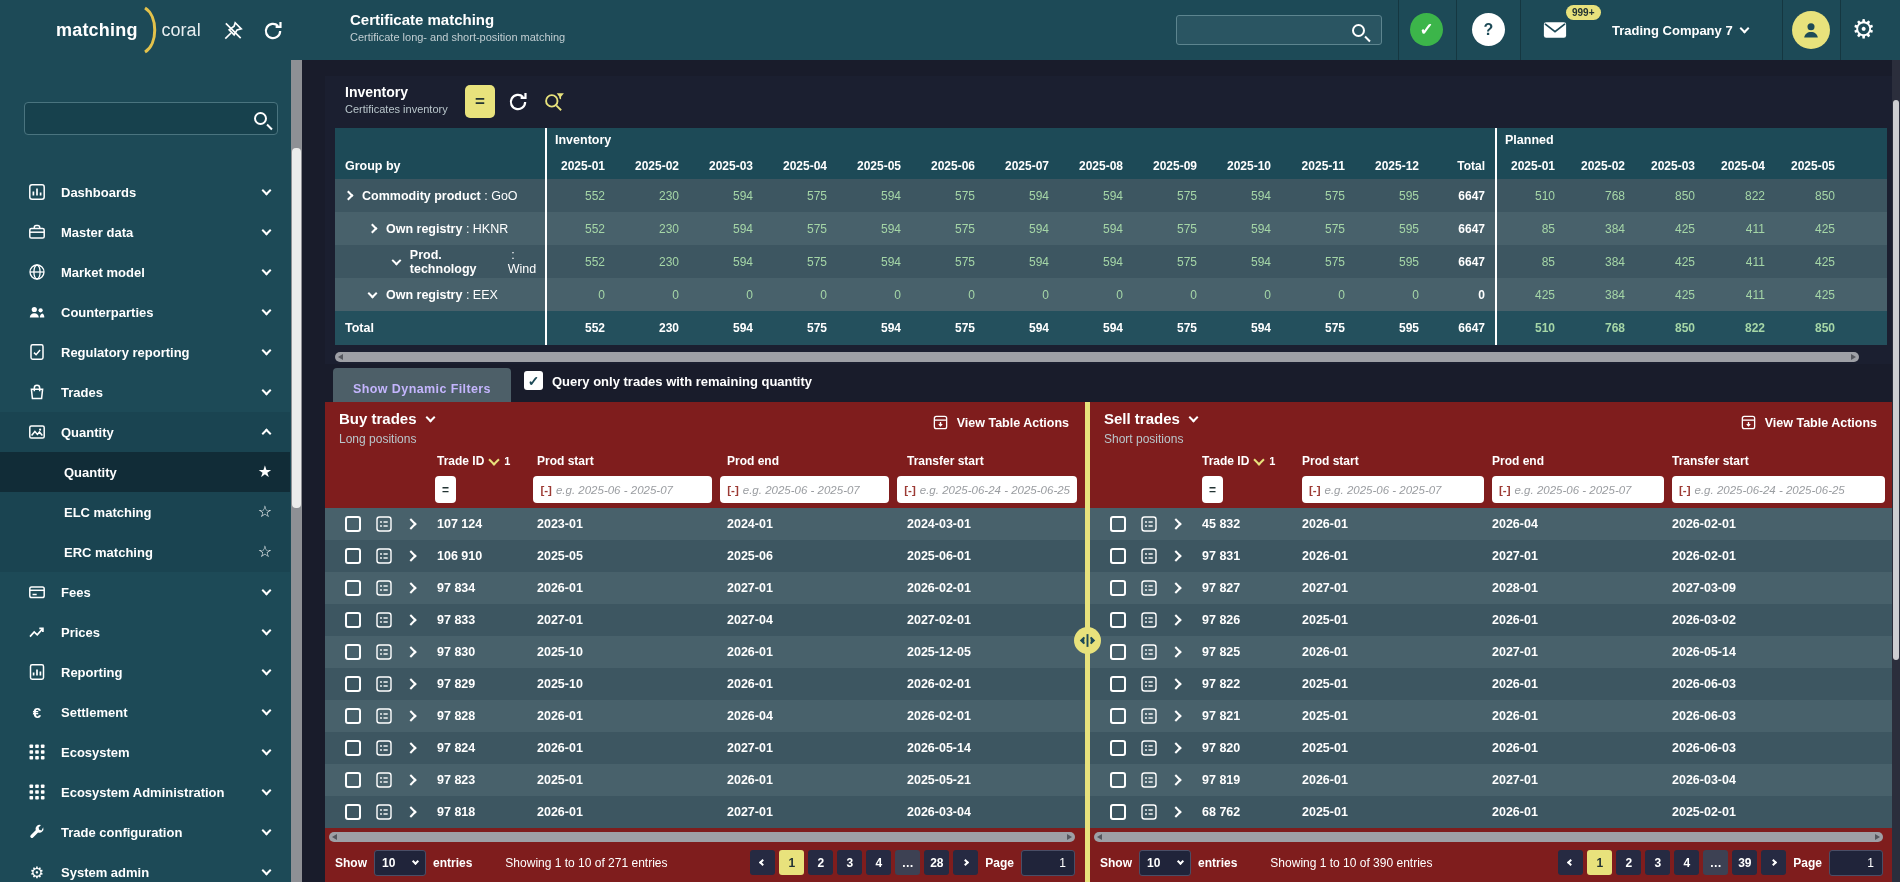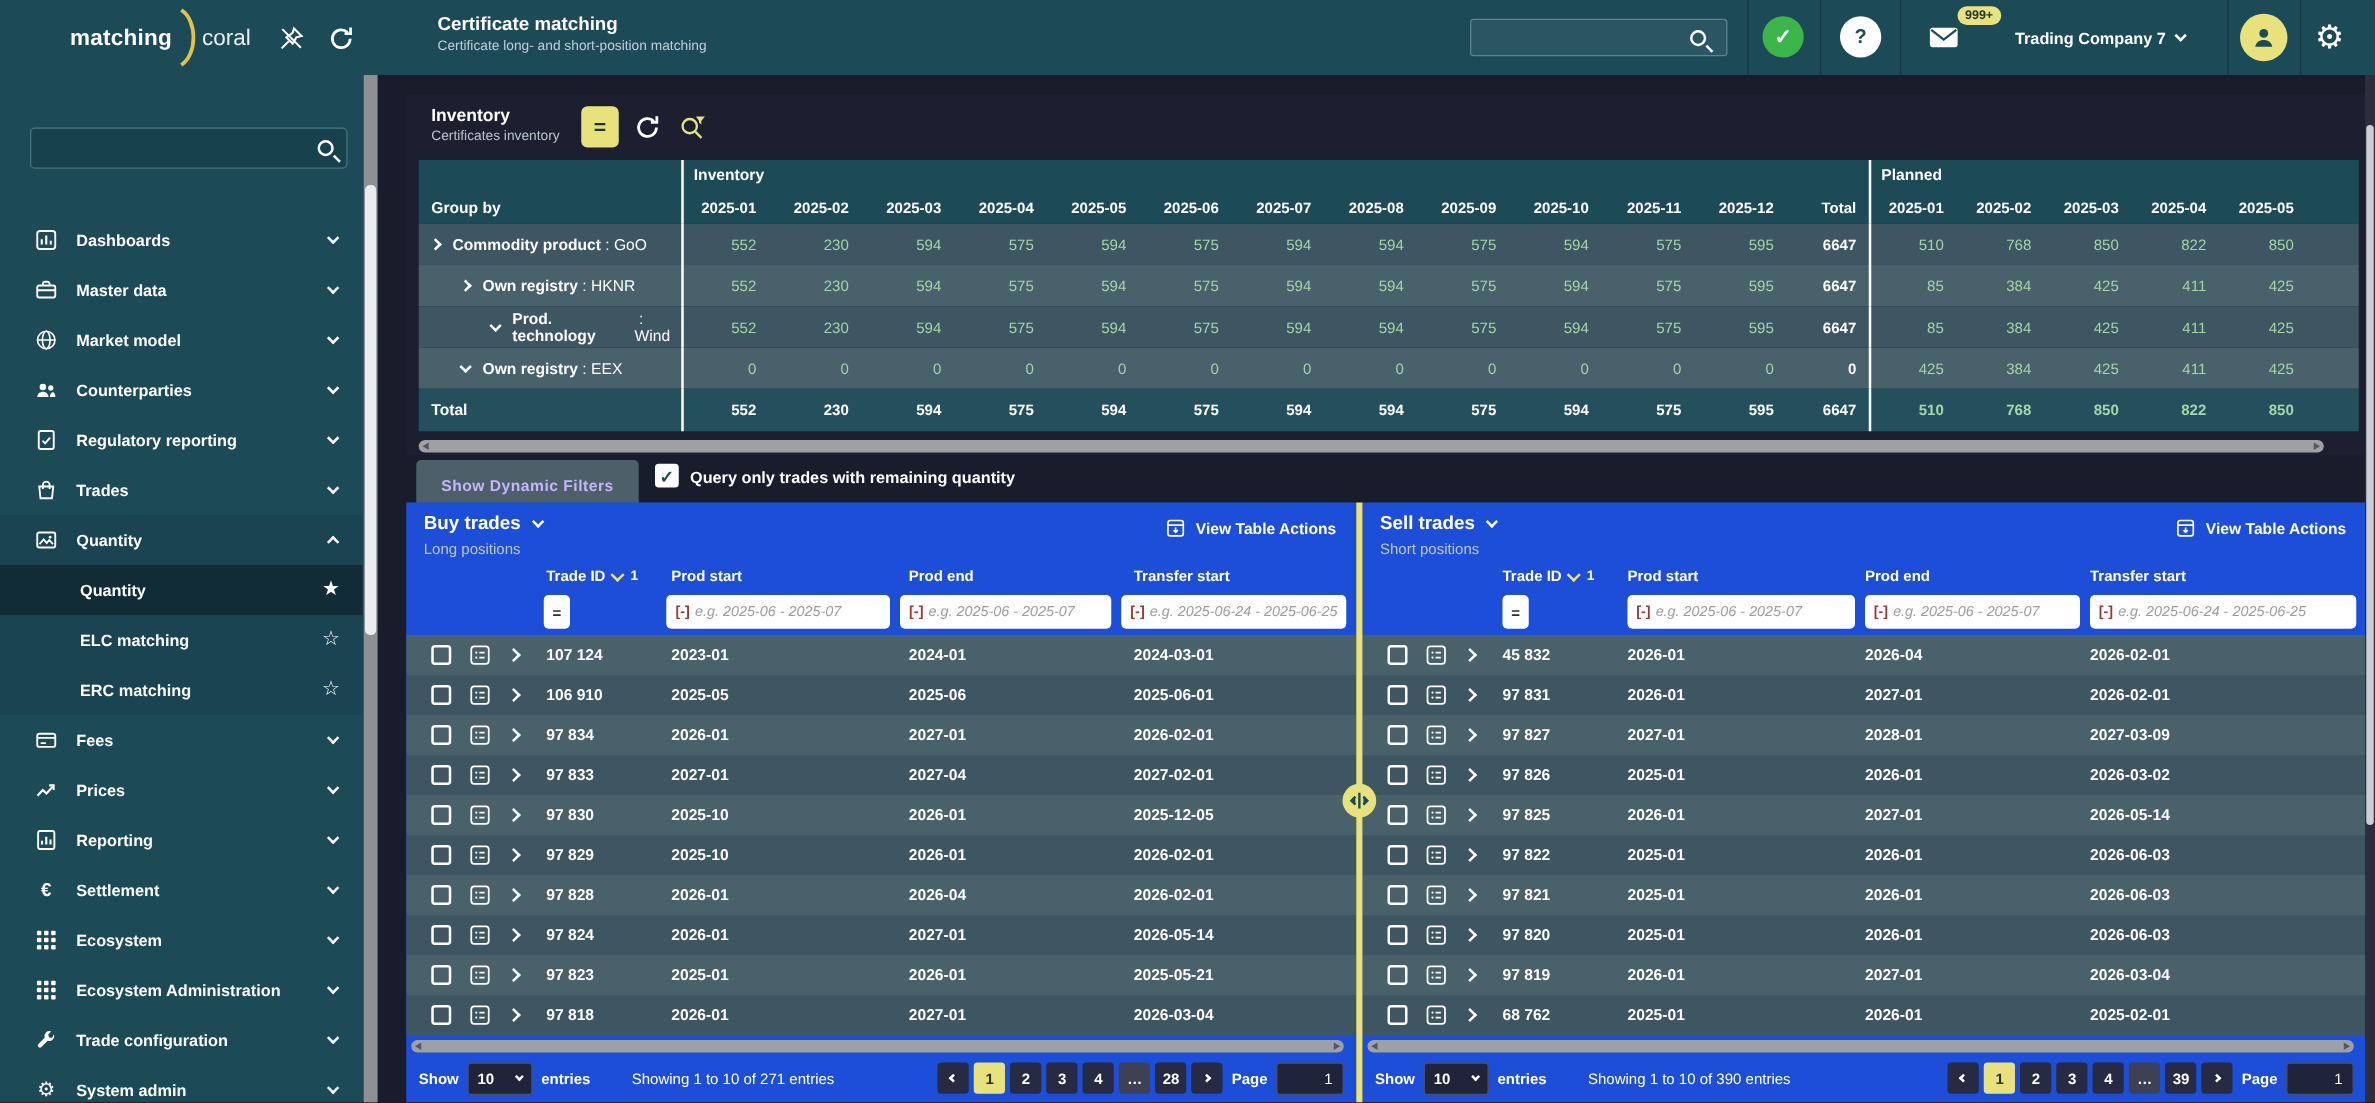--- a/index.html
+++ b/index.html
@@ -83,21 +83,21 @@
   .hscroll .la { left:3px; border-right:5px solid #55575e; }
   .hscroll .ra { right:3px; border-left:5px solid #55575e; }
   .inv-hscroll { left:10px; right:34px; top:276px; position:absolute; }
 
   
   .dyn-btn { position:absolute; left:333px; top:368px; width:178px; height:42px; background:#4d5f68; border:none; border-radius:4px; color:#c4b5fd; font-size:12.5px; font-weight:bold; letter-spacing:.4px; font-family:"Liberation Sans",sans-serif; }
   .q-check { position:absolute; left:524px; top:371px; width:19px; height:19px; background:#fff; border-radius:3px; display:flex; align-items:center; justify-content:center; color:#1d4a57; font-size:14px; font-weight:bold; }
   .q-label { position:absolute; left:552px; top:374px; font-size:13px; font-weight:bold; }
 
   
-  .panel { position:absolute; top:402px; height:480px; background:#1d4ed8; overflow:hidden; }
+  .panel { position:absolute; top:402px; height:480px; background:#7f1d1d; overflow:hidden; }
   .panel.buy { left:325px; width:760px; }
   .panel.sell { left:1090px; width:803px; }
   .p-title { position:absolute; left:14px; top:8px; display:flex; align-items:center; gap:10px; font-size:15px; font-weight:bold; }
   .p-sub { position:absolute; left:14px; top:30px; font-size:12px; color:#b9c6cb; }
   .p-actions { position:absolute; right:16px; top:12px; display:flex; align-items:center; gap:8px; font-size:12.5px; font-weight:bold; }
   .p-actions svg { width:17px; height:17px; }
   .p-cols { position:absolute; left:0; top:52px; right:0; display:flex; font-size:12px; font-weight:bold; }
   .pc-ic { width:112px; }
   .pc-id { width:100px; display:flex; align-items:center; gap:6px; }
   .pc-ps { width:190px; }

